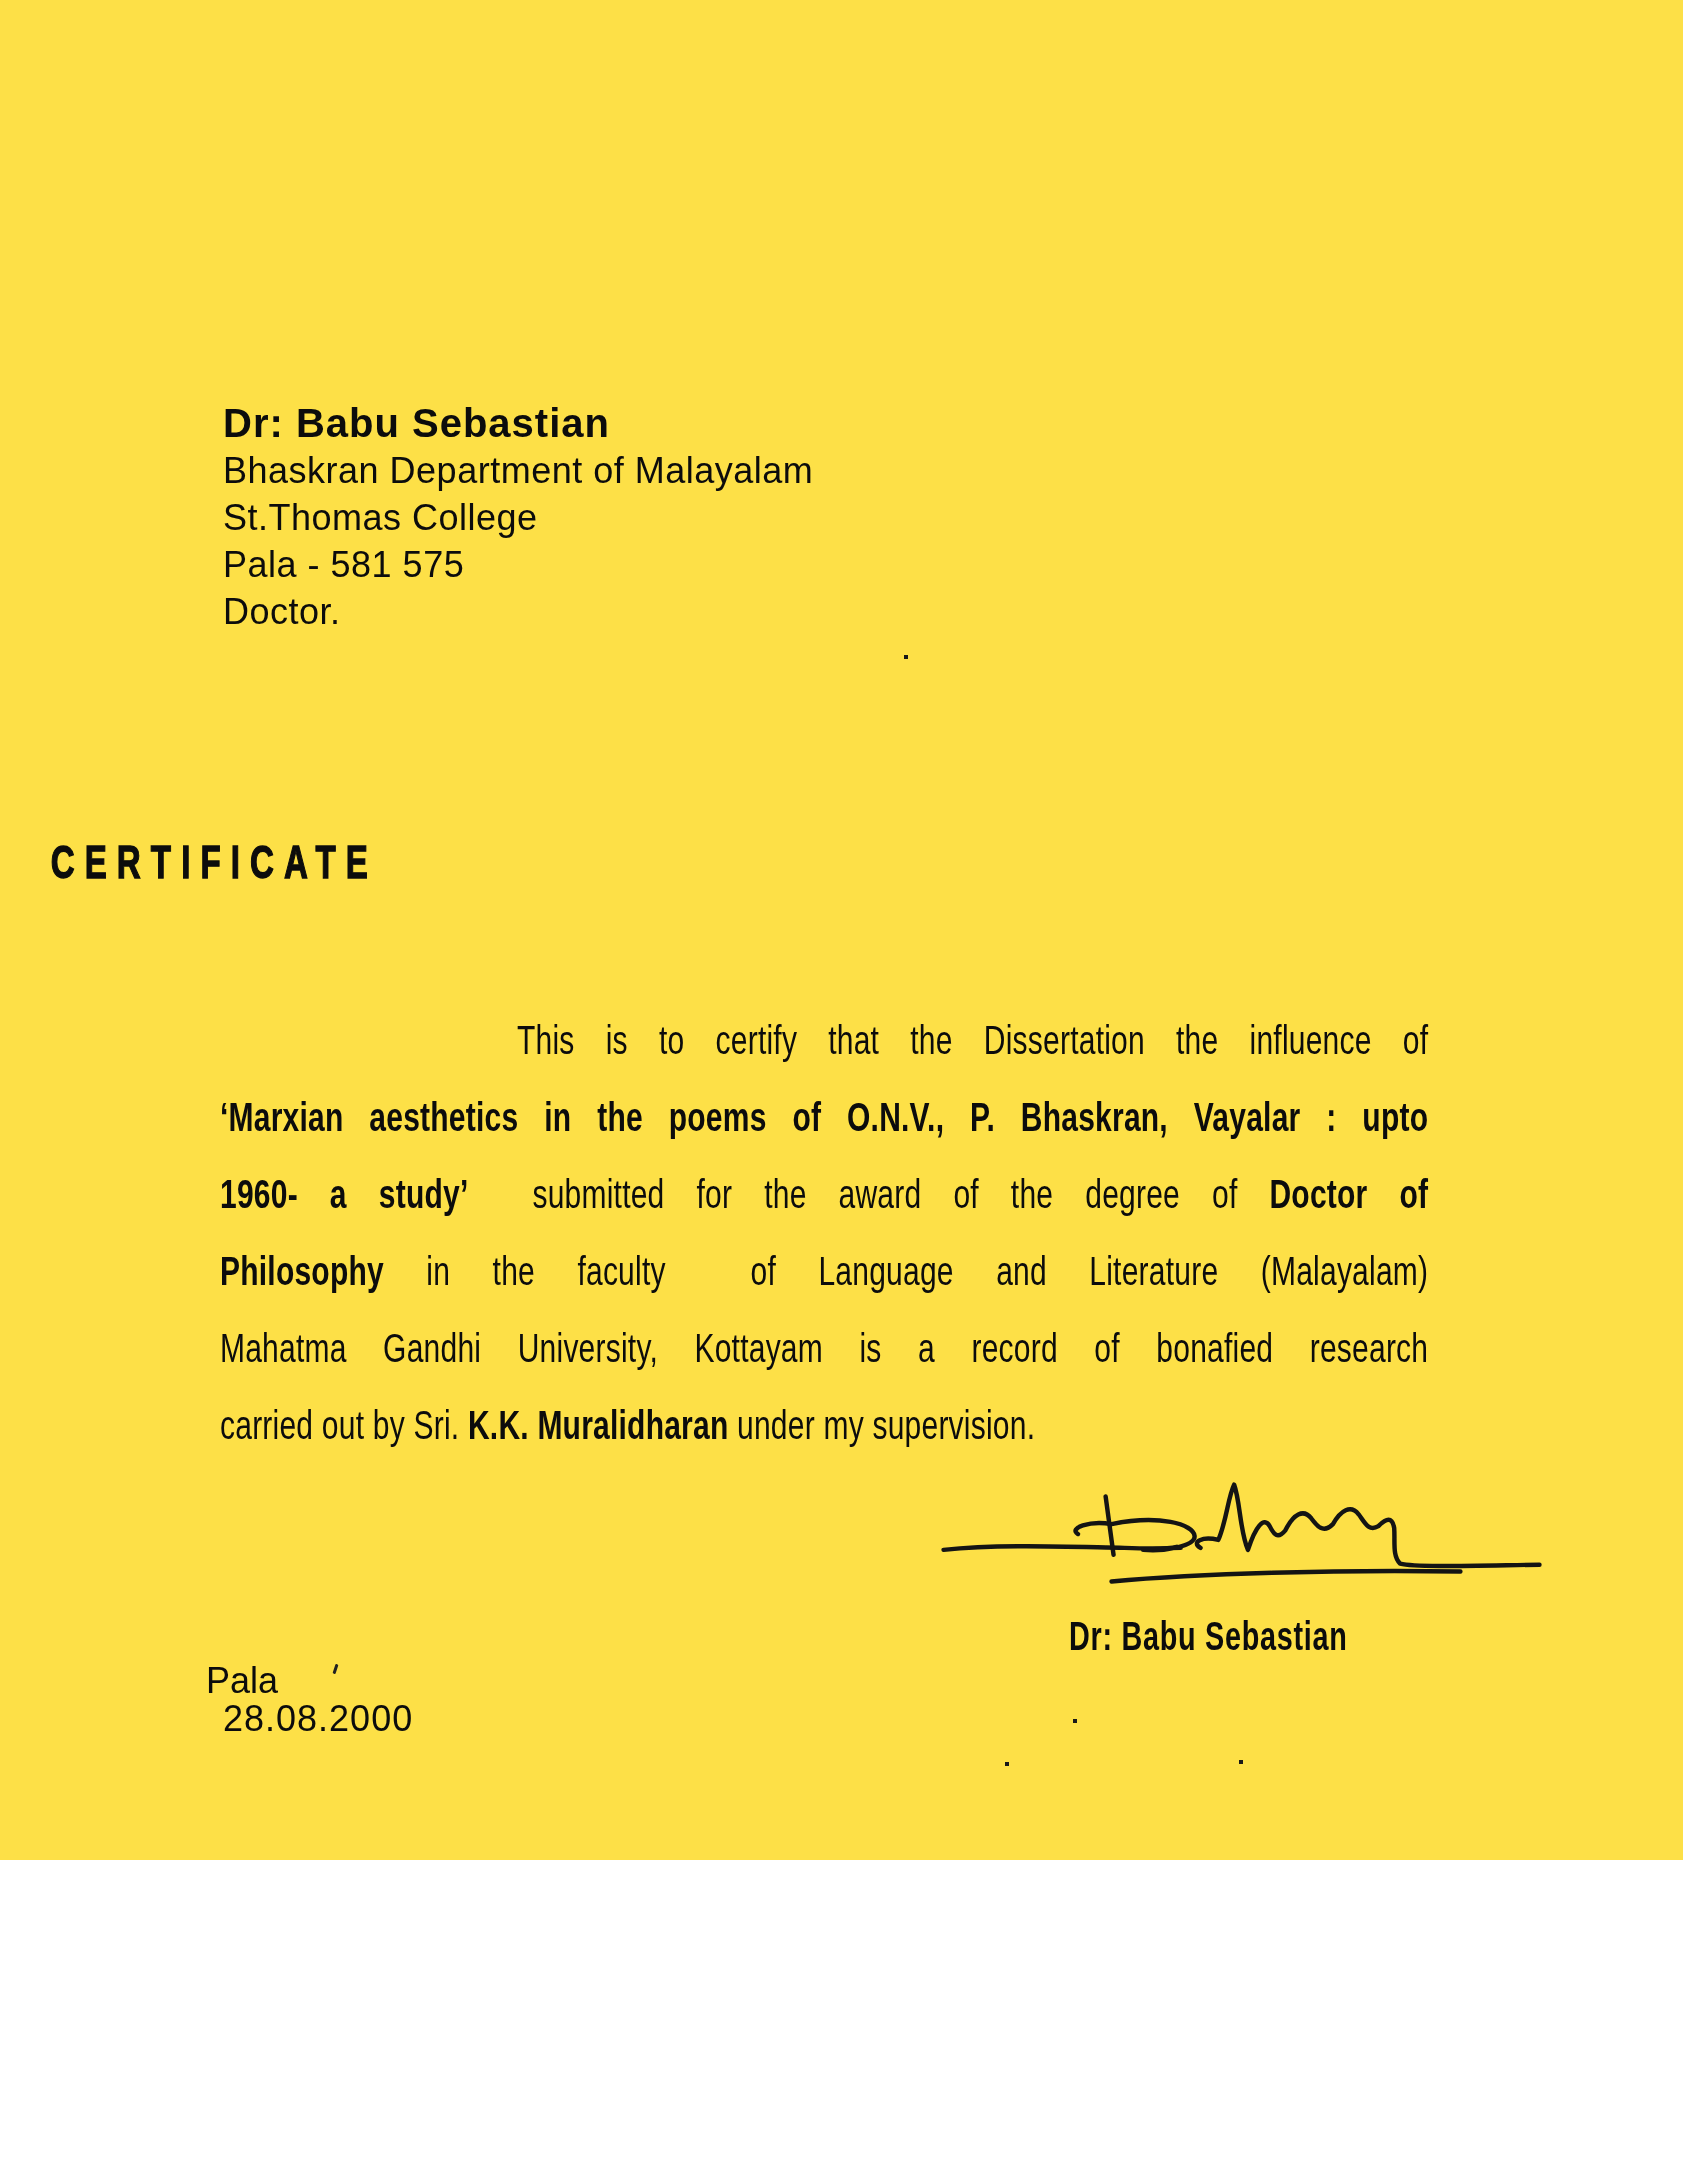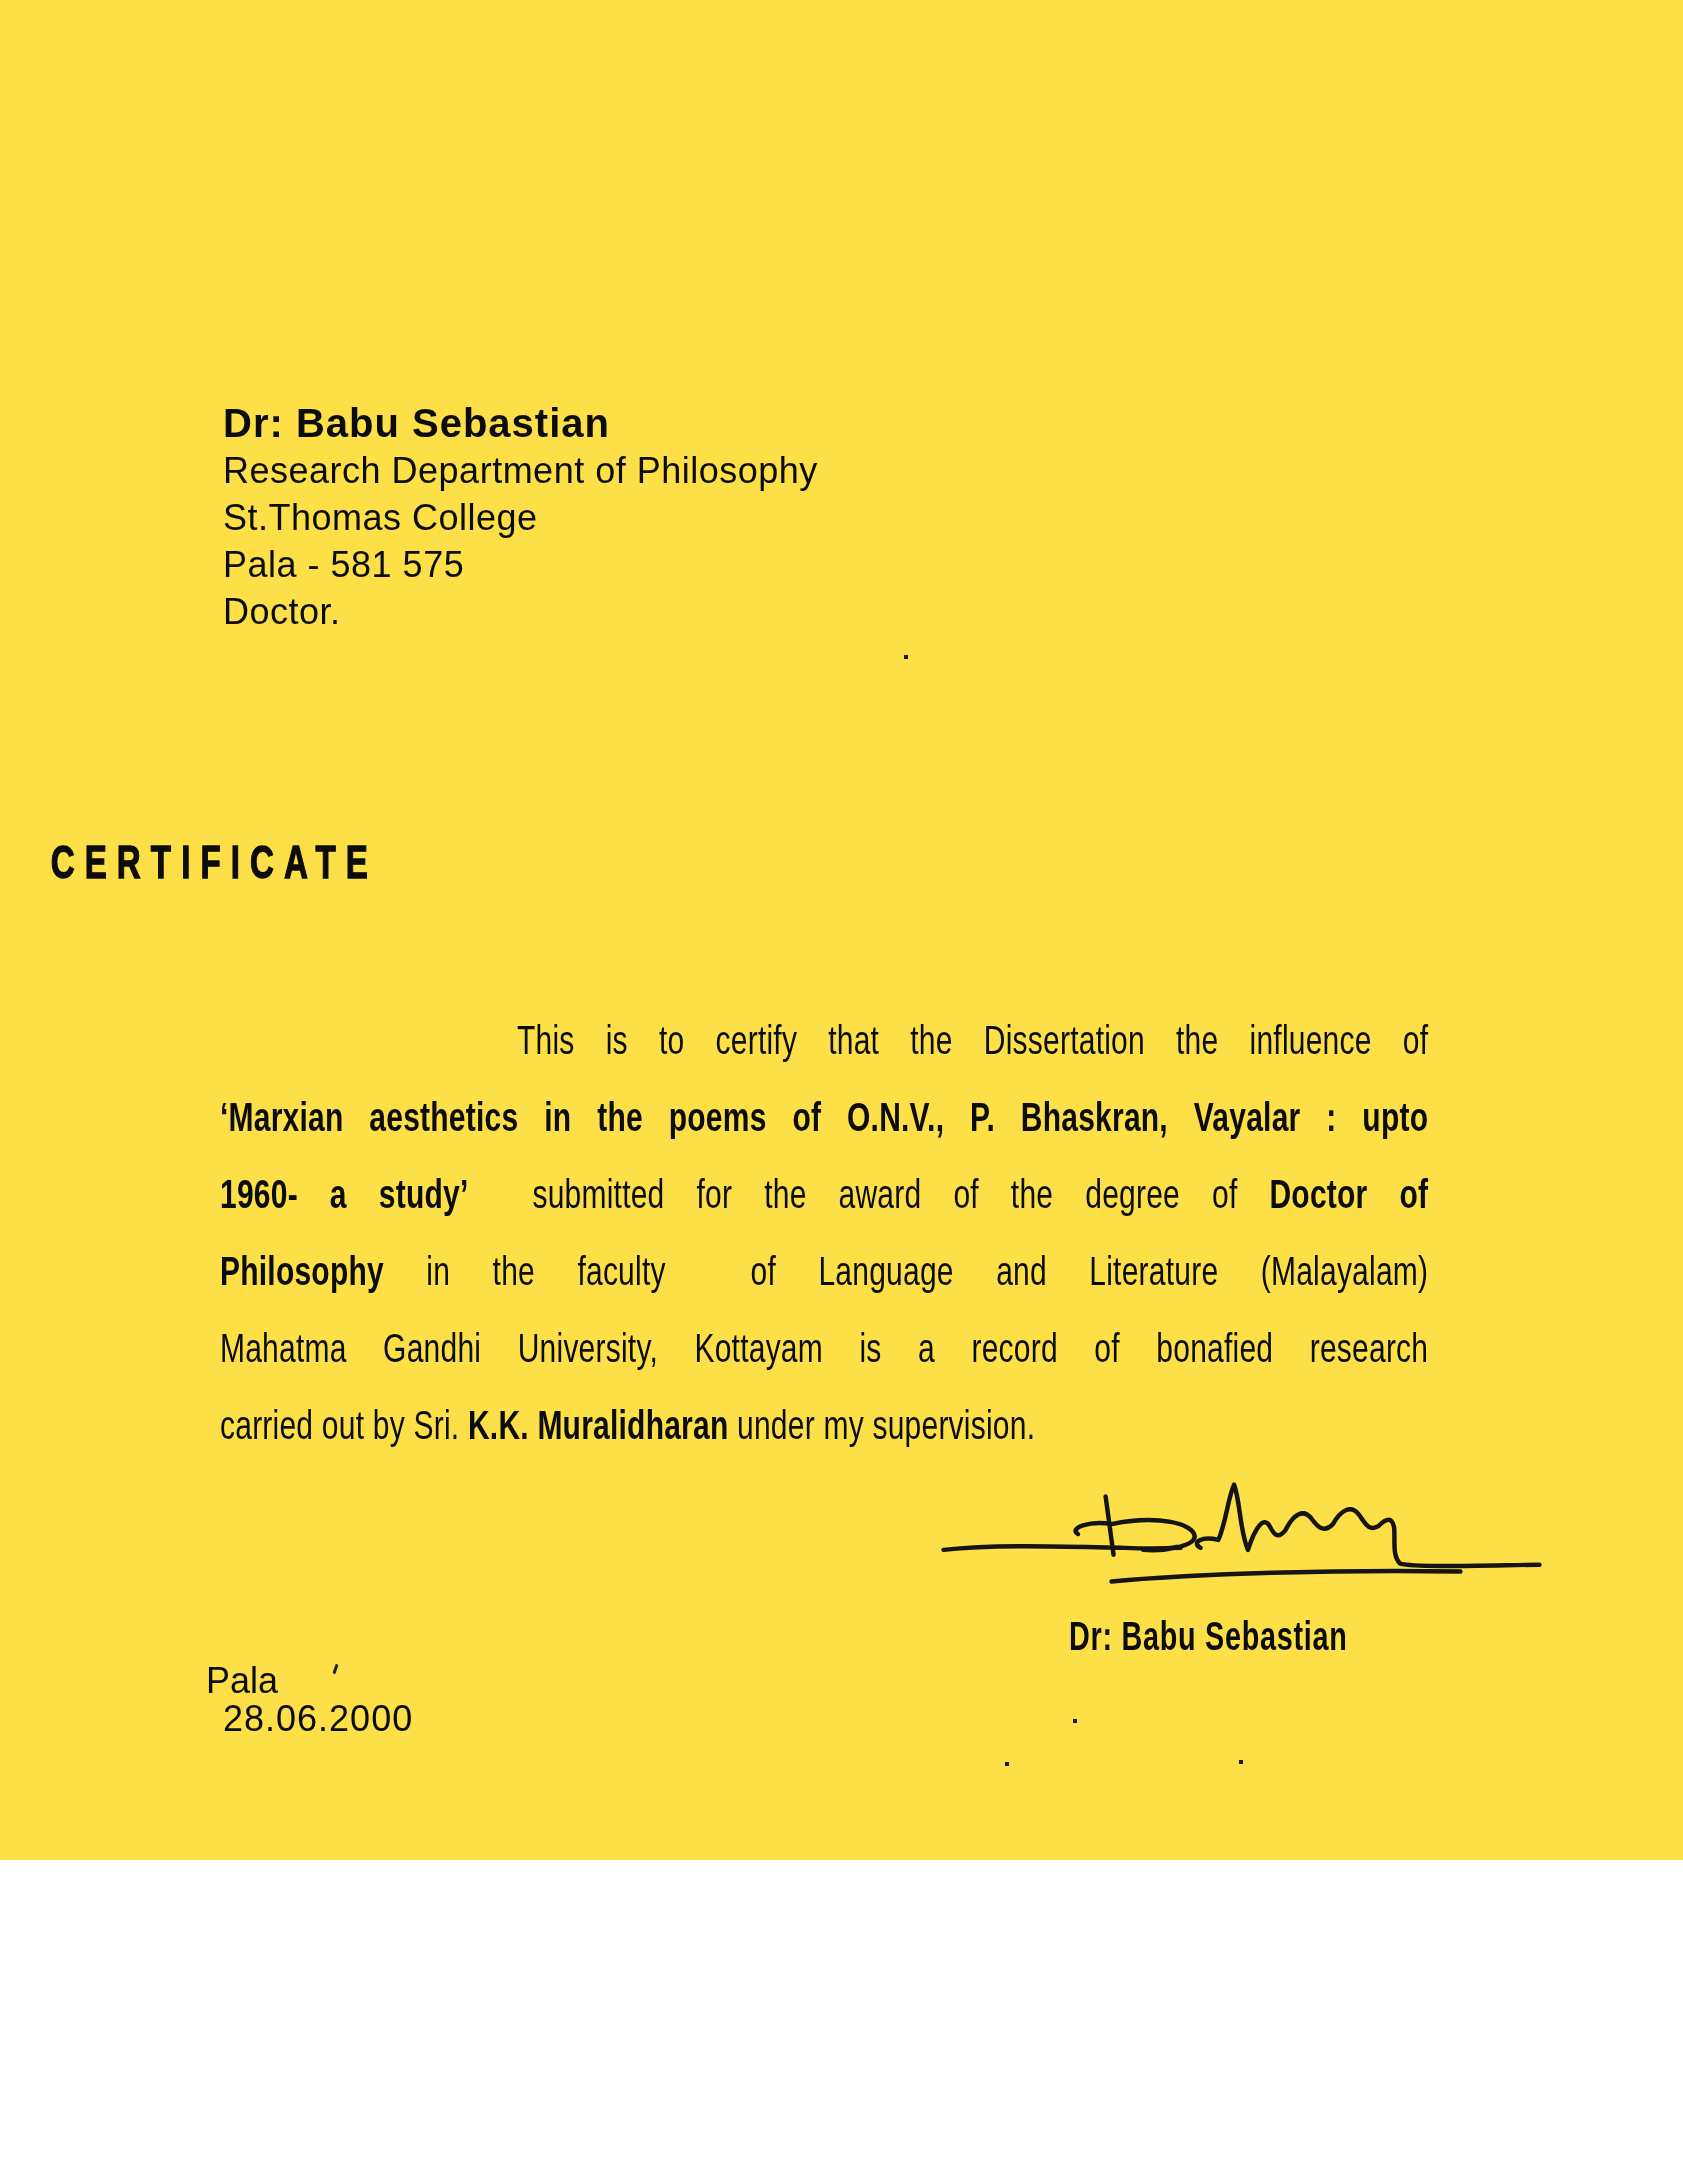--- a/index.html
+++ b/index.html
@@ -53,21 +53,21 @@
   .tick  { position:absolute; width:3px; height:10px; background:#222; transform:rotate(18deg); border-radius:1px; }
 </style>
 </head>
 <body>
 
 <div class="page">
 
   <div class="letterhead">
     <div class="lh-name">Dr: Babu Sebastian</div>
     <div id="lh-address">
-        <div class="lh-line">Research Department of Philosophy</div>
+        <div class="lh-line">Bhaskran Department of Malayalam</div>
         <div class="lh-line">St.Thomas College</div>
         <div class="lh-line">Pala - 581 575</div>
         <div class="lh-line">Doctor.</div>
       </div>
   </div>
 
   <div id="specks-host">
       <div class="speck" style="left: 904px; top: 655px;"></div>
       <div class="speck" style="left: 1073px; top: 1719px;"></div>
       <div class="speck" style="left: 1005px; top: 1762px;"></div>
@@ -96,16 +96,16 @@
       <path d="M186 44 L194 103"></path>
       <path d="M158 82 C148 76 170 68 192 72 C240 62 275 72 276 84 C277 94 246 100 224 98 C238 97 252 96 262 96"></path>
       <path d="M282 96 C272 90 284 84 300 88 C308 70 310 44 316 32 C322 48 322 80 330 98 C338 74 346 64 352 74 C356 82 360 88 368 78 C376 62 386 56 394 66 C400 74 406 82 416 72 C424 58 434 52 442 62 C448 70 452 80 462 74 C470 66 476 64 478 76 C479 90 476 104 484 112 C500 116 560 114 625 113"></path>
       <path d="M192 130 C280 122 420 118 545 120"></path>
     </g>
   </svg>
 
   <div class="sig-name">Dr: Babu Sebastian</div>
 
   <div class="footer-place">Pala</div>
-  <div class="footer-date">28.06.2000</div>
+  <div class="footer-date">28.08.2000</div>
 
 </div>
 
 
 </body></html>

